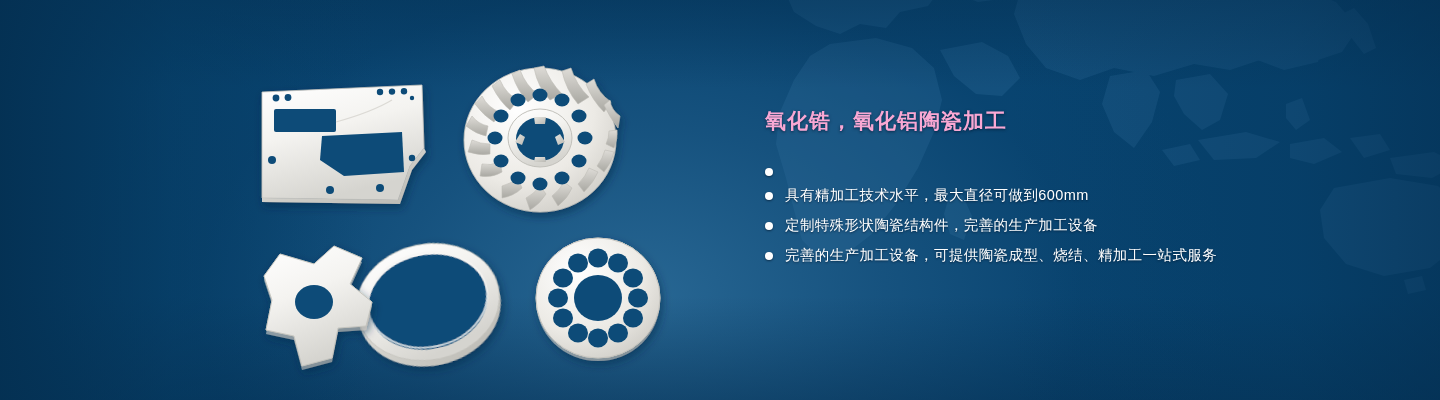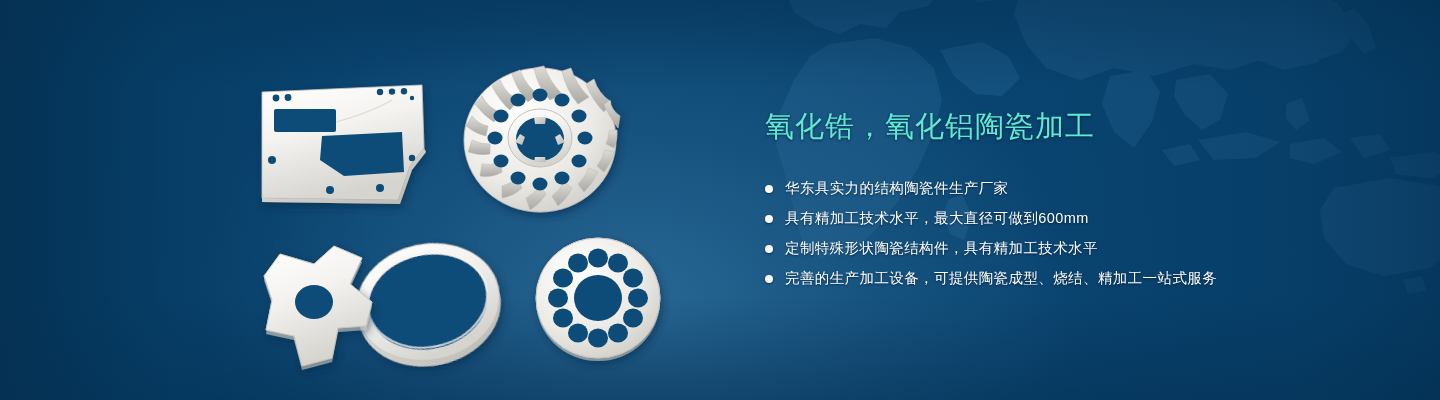--- a/index.html
+++ b/index.html
@@ -69,25 +69,25 @@
   .products svg{display:block;width:100%;height:100%;}
 
   
   .copy{
     position:absolute;
     left:765px; top:108px;
     width:620px;
   }
   .headline{
     margin:0;
-    font-size:29px;
-    font-weight:400;
+    font-size:21px;
+    font-weight:700;
     line-height:1.25;
     letter-spacing:1px;
-    color:#5eead4;
+    color:#f9a8d4;
     text-shadow:0 1px 3px rgba(0,24,48,0.75);
     white-space:nowrap;
   }
   .bullets{
     list-style:none;
     margin:34px 0 0 0;
     padding:0;
   }
   .bullet{
     display:flex;
@@ -306,29 +306,28 @@
       </g>
     </svg>
   </div>
 
   <div class="copy">
     <h1 class="headline">氧化锆，氧化铝陶瓷加工</h1>
 
     <ul class="bullets">
       <li class="bullet">
         <span class="dot"></span>
-        <span class="btext">华东具实力的结构陶瓷件生产厂家</span>
       </li>
       <li class="bullet">
         <span class="dot"></span>
         <span class="btext">具有精加工技术水平，最大直径可做到600mm</span>
       </li>
       <li class="bullet">
         <span class="dot"></span>
-        <span class="btext">定制特殊形状陶瓷结构件，具有精加工技术水平</span>
+        <span class="btext">定制特殊形状陶瓷结构件，完善的生产加工设备</span>
       </li>
       <li class="bullet">
         <span class="dot"></span>
         <span class="btext">完善的生产加工设备，可提供陶瓷成型、烧结、精加工一站式服务</span>
       </li>
     </ul>
   </div>
 
 </div>
 

